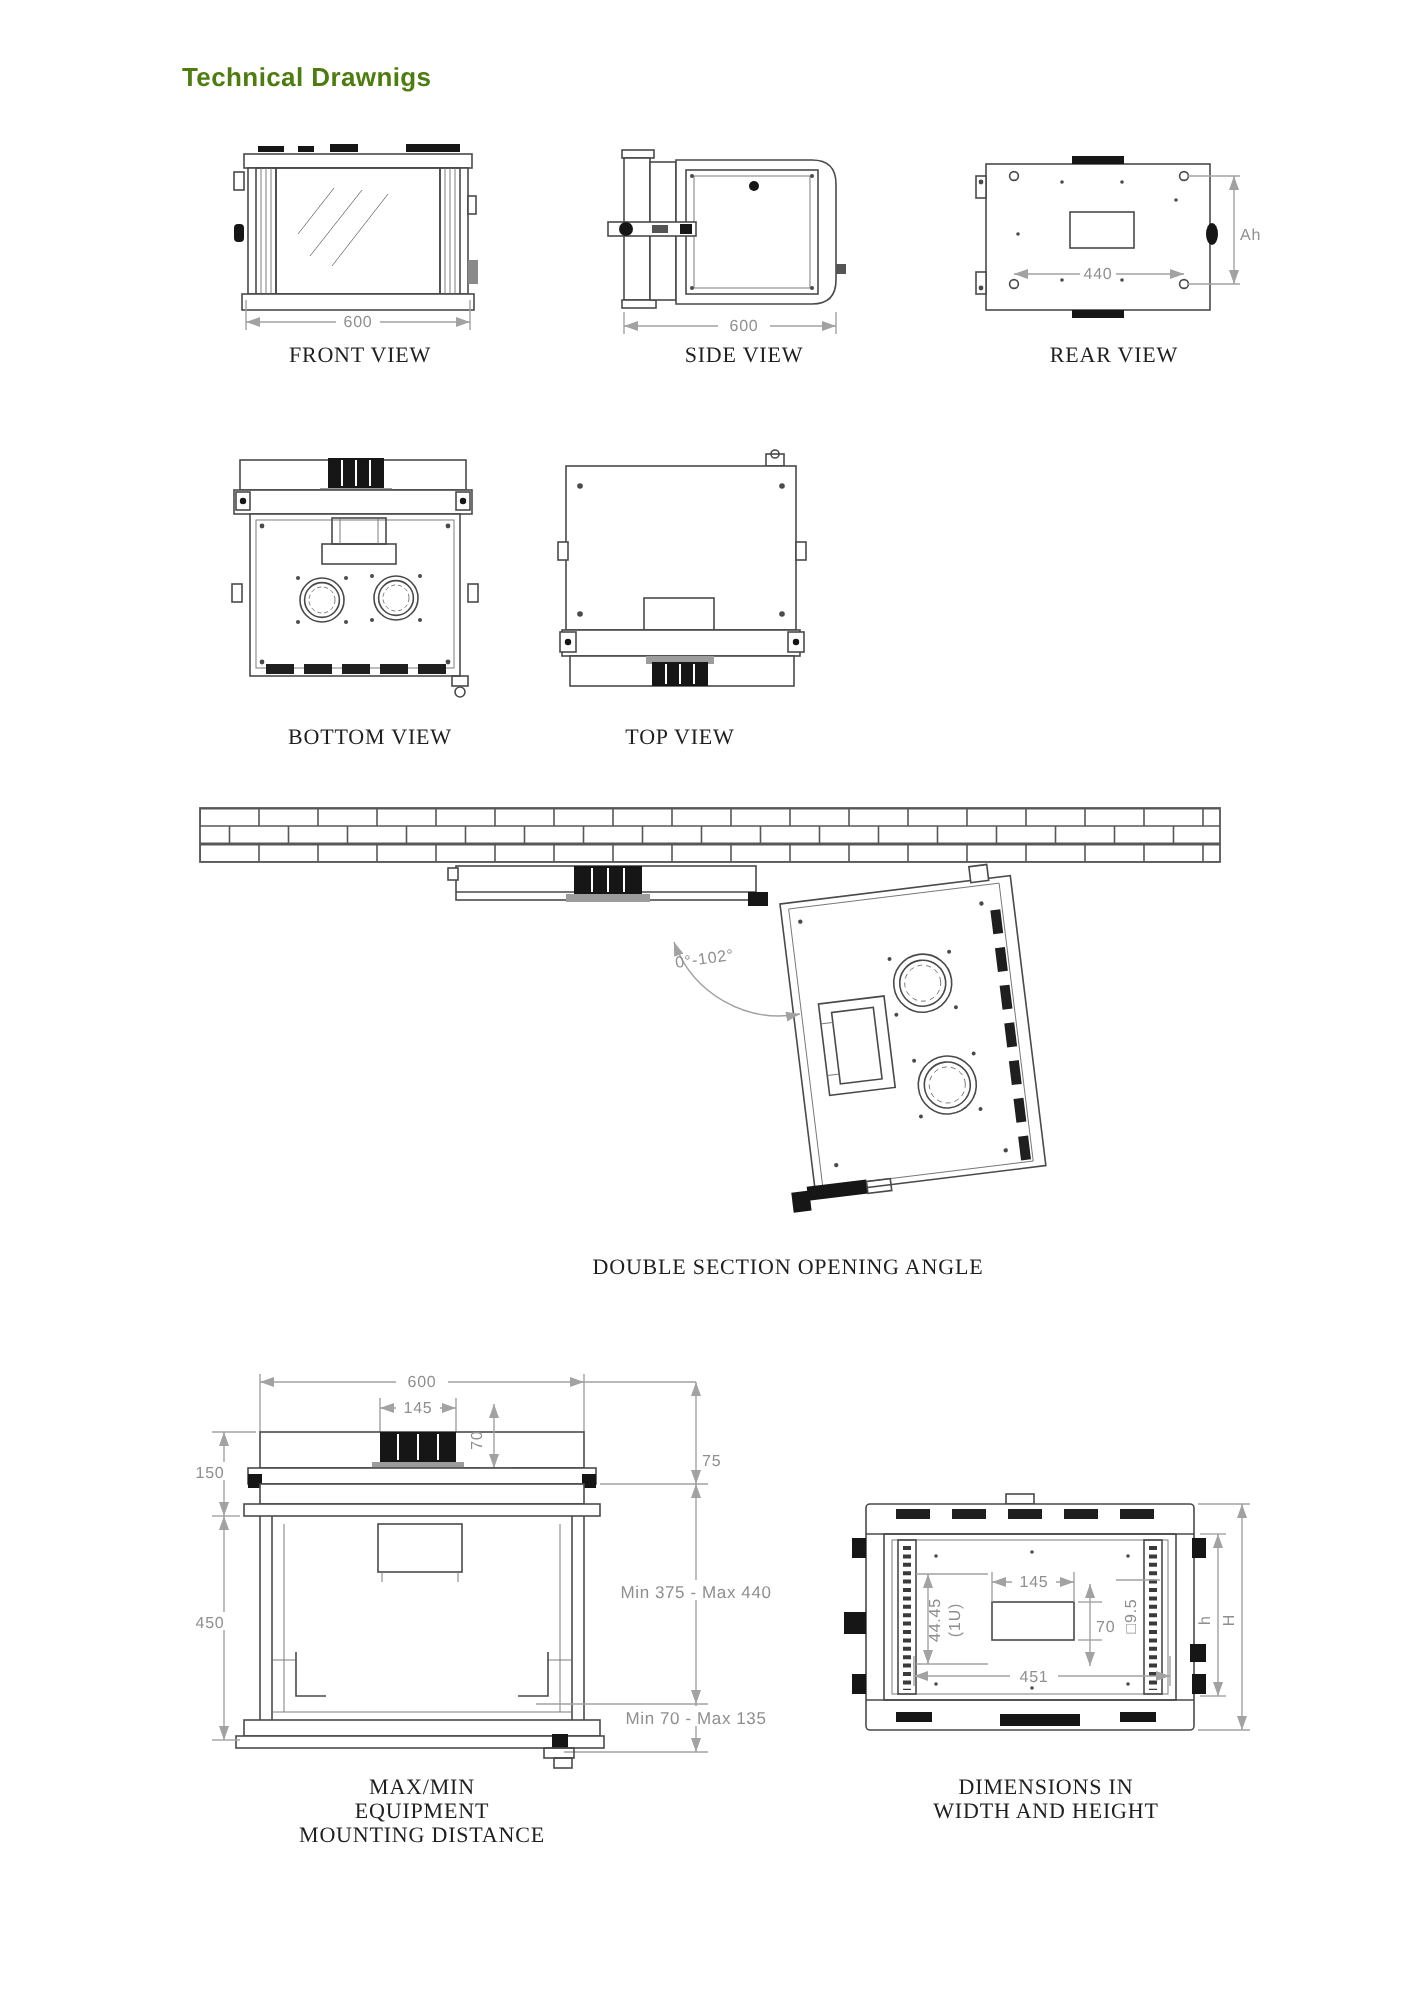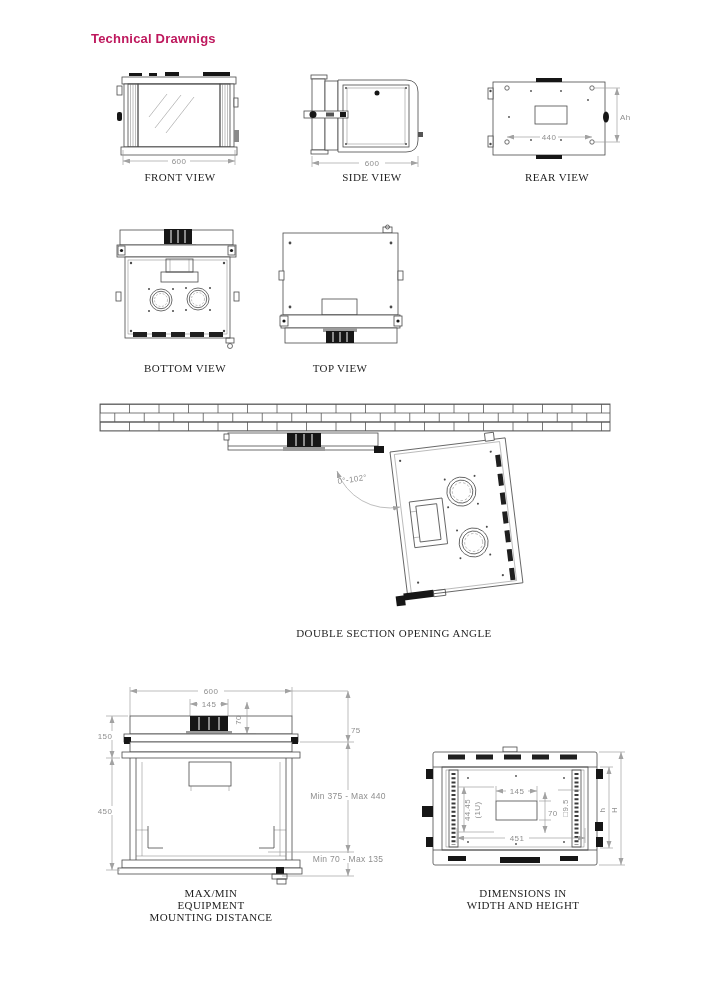--- a/index.html
+++ b/index.html
@@ -1,18 +1,18 @@
 <!DOCTYPE html>
 <html><head>
 <meta charset="utf-8">
 <style>
   html,body{margin:0;padding:0;background:#e8e8e8;}
   #page{position:relative;width:708px;height:1000px;background:#ffffff;overflow:hidden;
         font-family:"Liberation Sans","DejaVu Sans",sans-serif;}
-  #doc-title{position:absolute;left:91px;top:31px;font-size:13px;font-weight:bold;color:#be185d;letter-spacing:.2px;}
+  #doc-title{position:absolute;left:91px;top:31px;font-size:13px;font-weight:bold;color:#4d7c0f;letter-spacing:.2px;}
   svg text{user-select:none;}
   .ln{stroke:#4a4a4a;stroke-width:.8;fill:none;}
   .lnw{stroke:#4a4a4a;stroke-width:.8;fill:#ffffff;}
   .thin{stroke:#6f6f6f;stroke-width:.45;fill:none;}
   .dim{stroke:#a2a2a2;stroke-width:.7;fill:none;}
   .dk{fill:#161616;stroke:none;}
   .gy{fill:#9c9c9c;stroke:none;}
   .wt{stroke:#ffffff;stroke-width:1;}
   .dot{fill:#4a4a4a;stroke:none;}
   .bg{fill:#ffffff;stroke:none;}

